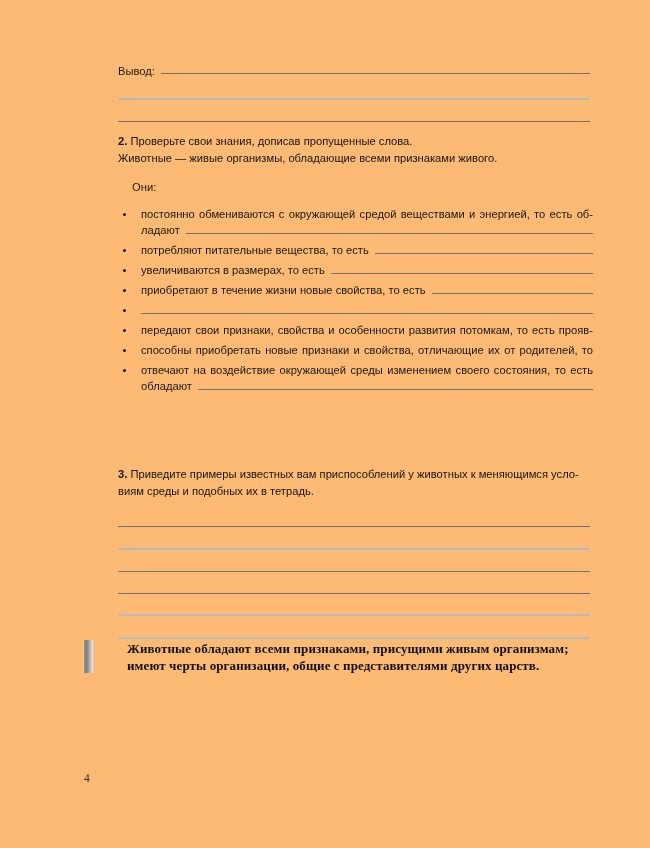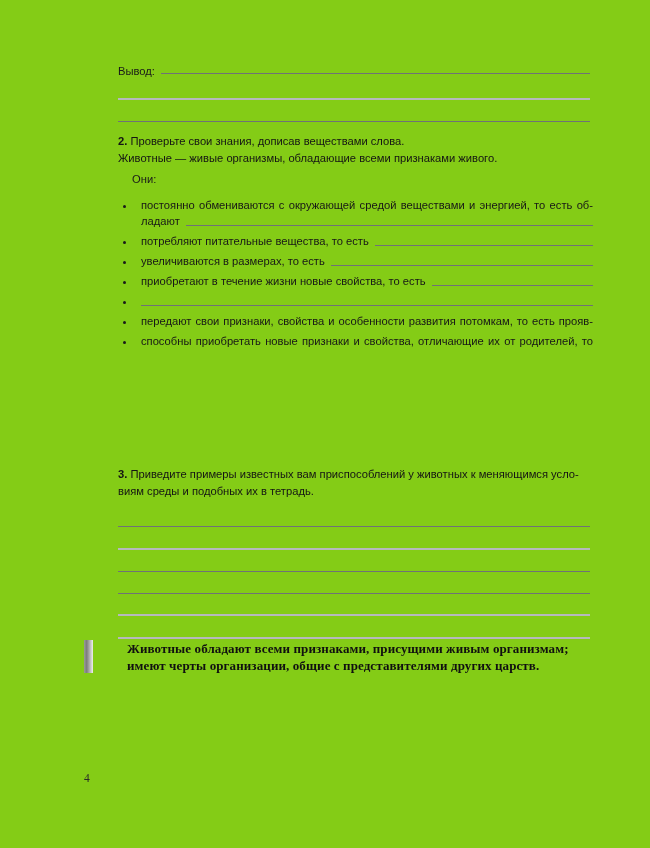--- a/index.html
+++ b/index.html
@@ -14,21 +14,21 @@
     font-family: "Liberation Sans", sans-serif;
     color: #1a1a1a;
     overflow: hidden;
   }
 
   .page {
     position: absolute;
     left: 0; top: 0;
     width: 650px;
     height: 848px;
-    background: #84cc16;
+    background: #fdba74;
   }
 
   
   .rule {
     flex: 1 1 auto;
     height: 0;
     border-bottom: 1.4px solid #6f7276;
     align-self: flex-end;
     margin-bottom: 4px;
     min-width: 10px;
@@ -73,21 +73,21 @@
     font-size: 11.2px;
     line-height: 16.5px;
     color: #141414;
   }
   .task-num {
     font-weight: bold;
   }
   .oni {
     font-size: 11.2px;
     line-height: 16px;
-    margin-top: 5px;
+    margin-top: 13px;
     margin-left: 14px;
   }
 
   .bullets {
     margin-top: 11px;
   }
   .bullet-item {
     position: relative;
     padding-left: 23px;
     margin-bottom: 4px;
@@ -96,21 +96,21 @@
     position: absolute;
     left: 5px;
     top: 7px;
     width: 3px;
     height: 3px;
     border-radius: 50%;
     background: #1a1a1a;
   }
   .bline {
     display: flex;
-    align-items: flex-start;
+    align-items: center;
     min-height: 16px;
   }
   .bline + .bline {
     margin-top: 0;
   }
   .btext {
     font-size: 11.2px;
     line-height: 15px;
     white-space: nowrap;
     color: #171717;
@@ -203,21 +203,21 @@
       <span class="blank-line soft"></span>
     </div>
     <div class="vyvod-row">
       <span class="blank-line"></span>
     </div>
   </div>
 
   <div class="task2">
     <div class="task-head">
       <span class="task-num">2.</span>
-      <span>Проверьте свои знания, дописав веществами слова.</span><br>
+      <span>Проверьте свои знания, дописав пропущенные слова.</span><br>
       <span>Животные — живые организмы, обладающие всеми признаками живого.</span>
     </div>
 
     <div class="oni">Они:</div>
 
     <div class="bullets">
 
       <div class="bullet-item">
         <span class="bullet-dot"></span>
         <div class="bline">
@@ -267,20 +267,30 @@
         </div>
       </div>
 
       <div class="bullet-item">
         <span class="bullet-dot"></span>
         <div class="bline">
           <span class="btext just">способны приобретать новые признаки и свойства, отличающие их от родителей, то</span>
         </div>
       </div>
 
+      <div class="bullet-item">
+        <span class="bullet-dot"></span>
+        <div class="bline">
+          <span class="btext just">отвечают на воздействие окружающей среды изменением своего состояния, то есть</span>
+        </div>
+        <div class="bline">
+          <span class="btext gap">обладают</span>
+          <span class="rule"></span>
+        </div>
+      </div>
 
     </div>
   </div>
 
   <div class="task3">
     <div class="task-head">
       <span class="task-num">3.</span>
       <span>Приведите примеры известных вам приспособлений у животных к меняющимся усло-</span><br>
       <span>виям среды и подобных их в тетрадь.</span>
     </div>

